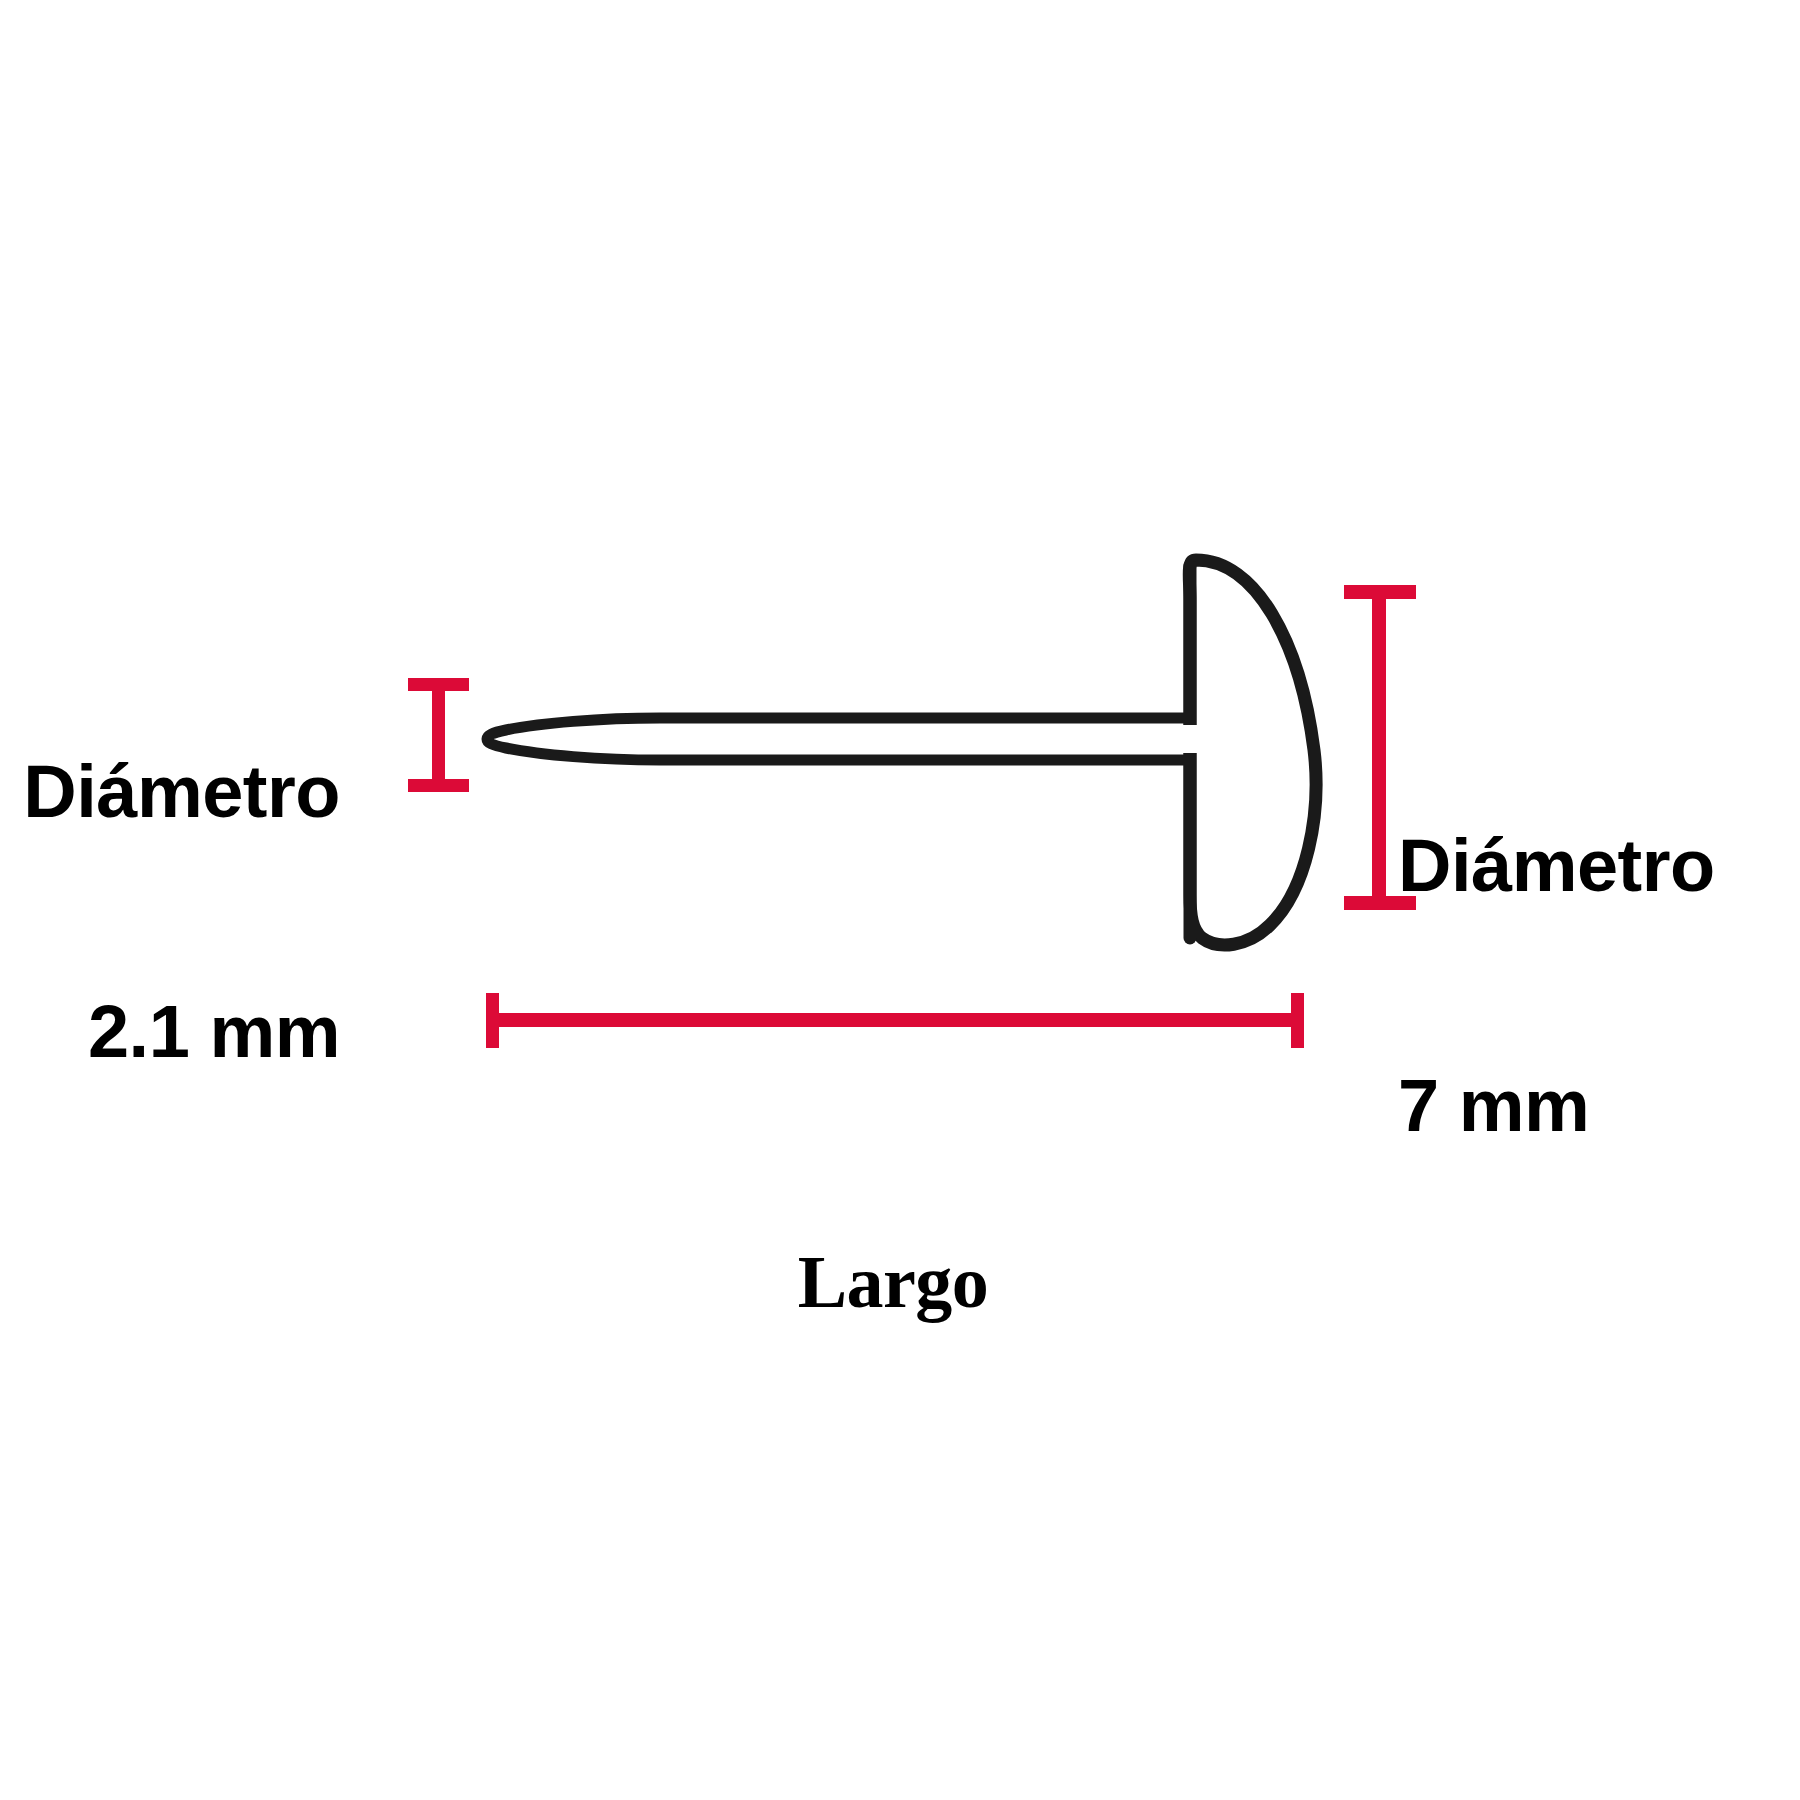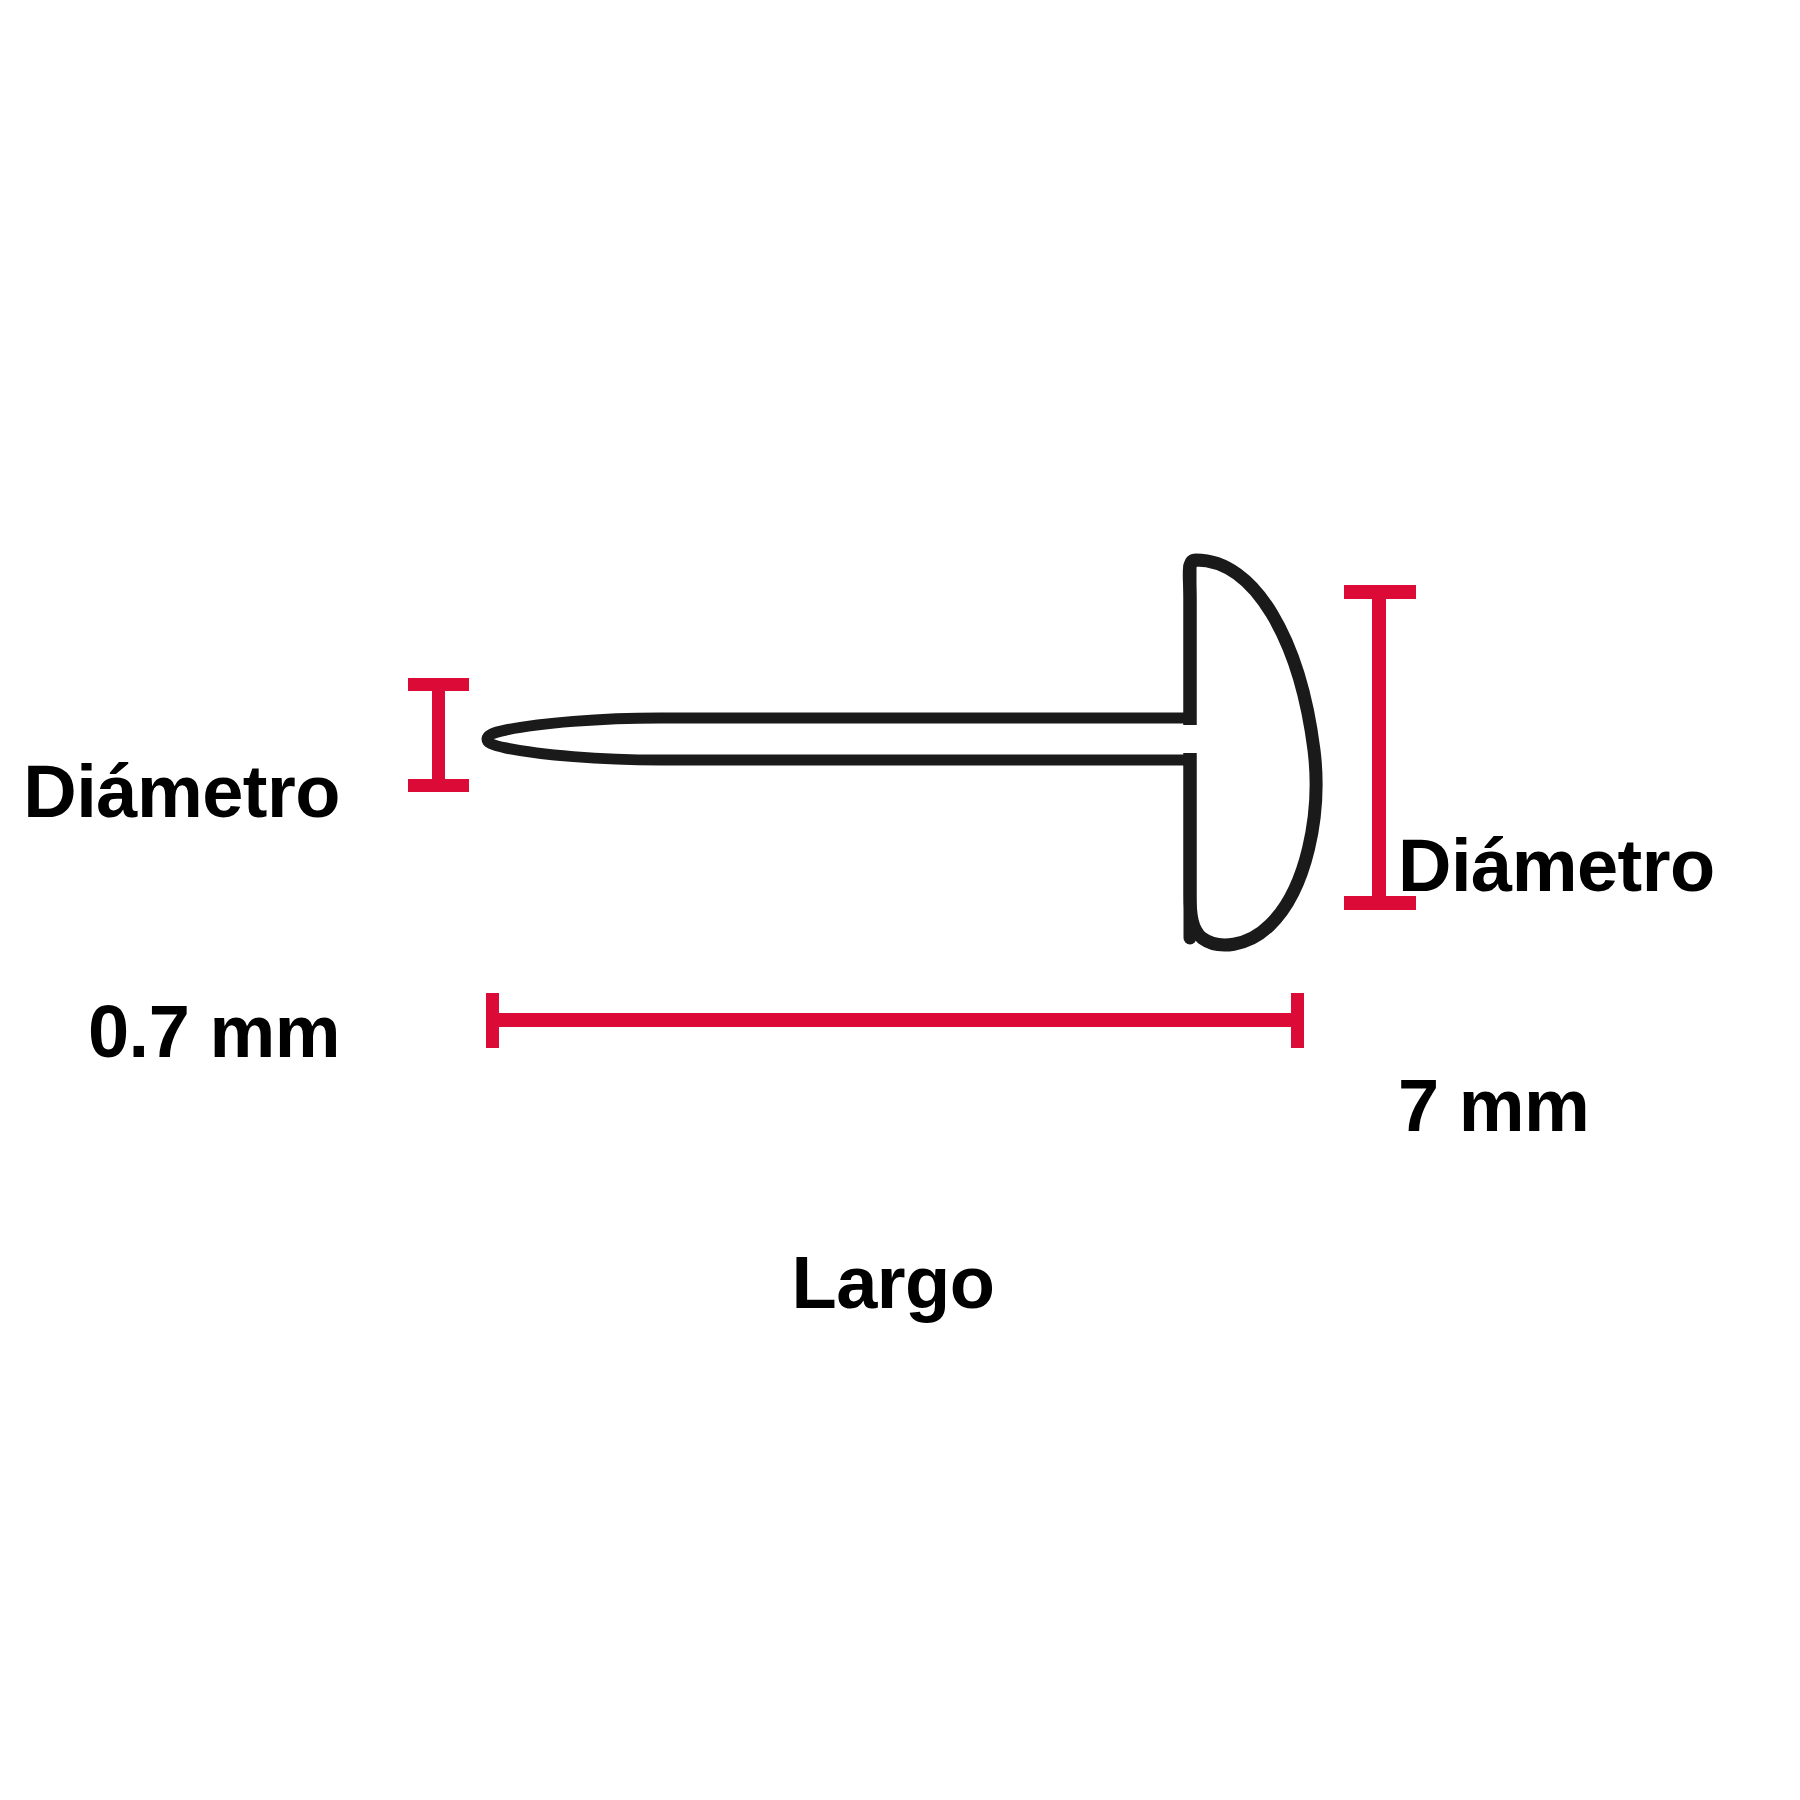--- a/index.html
+++ b/index.html
@@ -58,20 +58,21 @@
     font-size: 74px;
   }
 
   
   #label-length {
     left: 643px;
     top: 1083px;
     width: 500px;
     text-align: center;
     font-size: 74px;
+    font-family: Liberation Serif, serif;
   }
 </style>
 </head>
 <body>
 
 <div id="diagram-root">
 
   <svg id="diagram-svg" viewBox="0 0 1800 1800" xmlns="http://www.w3.org/2000/svg">
 
     <g>
@@ -114,21 +115,21 @@
     <g>
       <rect x="486" y="993" width="13" height="55" fill="#DC0A37"></rect>
       <rect x="486" y="1013" width="818" height="14" fill="#DC0A37"></rect>
       <rect x="1291" y="993" width="13" height="55" fill="#DC0A37"></rect>
     </g>
 
   </svg>
 
   <div class="dim-label" id="label-diameter-shaft">
     <span class="ln">Diámetro</span>
-    <span class="ln">0.7 mm</span>
+    <span class="ln">2.1 mm</span>
   </div>
 
   <div class="dim-label" id="label-diameter-head">
     <span class="ln">Diámetro</span>
     <span class="ln">7 mm</span>
   </div>
 
   <div class="dim-label" id="label-length">
     <span class="ln">Largo</span>
   </div>

